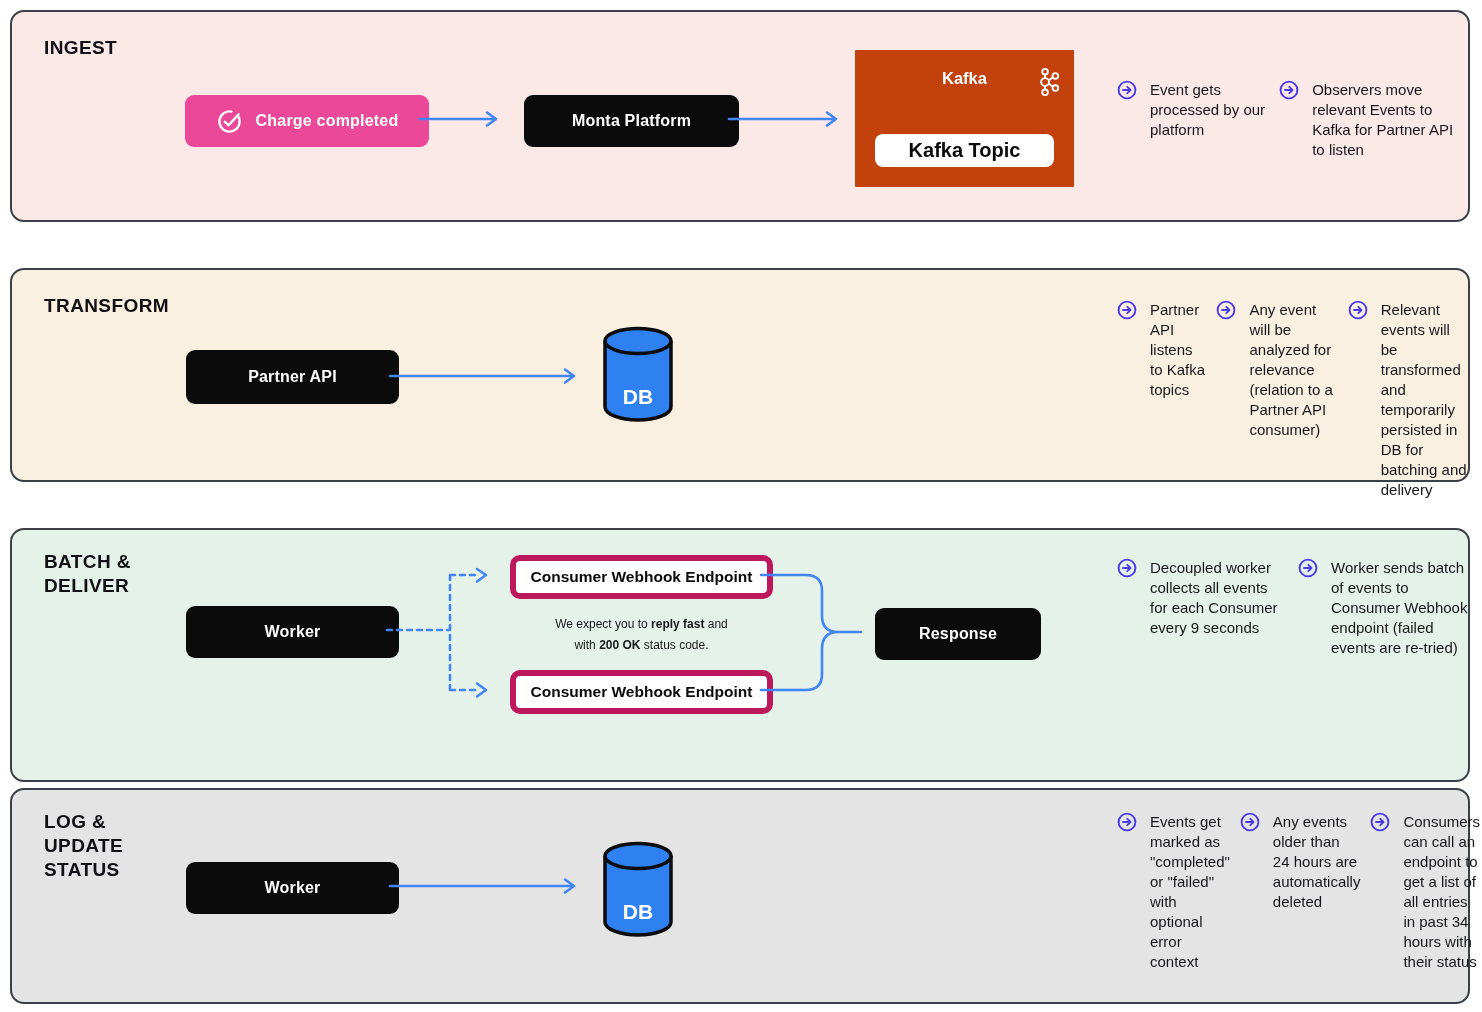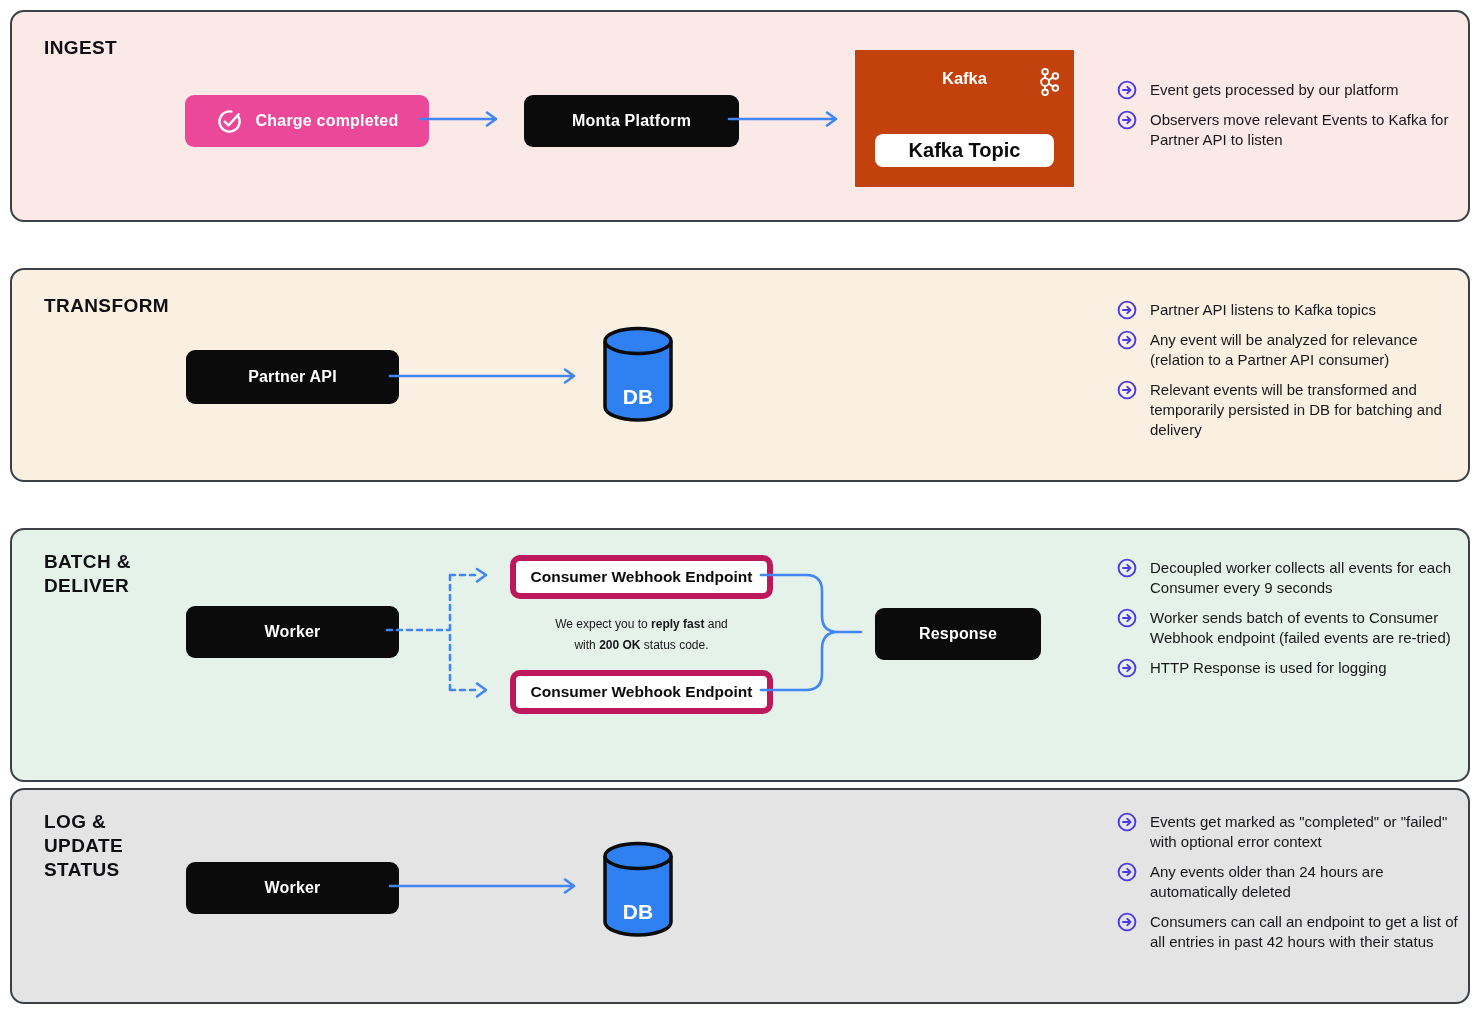--- a/index.html
+++ b/index.html
@@ -25,21 +25,21 @@
   .kafka-icon{position:absolute;right:13px;top:17px;}
   .kafka-topic{position:absolute;left:20px;top:84px;width:179px;height:33px;background:#ffffff;border-radius:8px;
                display:flex;align-items:center;justify-content:center;font-size:20px;font-weight:700;color:#0b0b0c;}
 
   .endpoint{position:absolute;width:263px;height:44px;background:#ffffff;border:6px solid #be185d;border-radius:10px;box-sizing:border-box;
             display:flex;align-items:center;justify-content:center;font-size:15.5px;font-weight:700;color:#0b0b0c;}
 
   .db{position:absolute;width:76px;height:100px;}
   .db-label{position:absolute;left:0;right:0;top:60px;text-align:center;color:#ffffff;font-size:21px;font-weight:700;}
 
-  .bullets{position:absolute;left:1105px;width:352px;display:flex;flex-direction:column;gap:10px;}
+  .bullets{position:absolute;left:1105px;width:352px;display:flex;gap:10px;}
   .bullet{display:flex;align-items:flex-start;gap:13px;}
   .bicon{width:20px;height:20px;flex:0 0 20px;margin-top:0;}
   .btext{font-size:15px;line-height:20px;color:#17171b;max-width:318px;}
 
   .note{position:absolute;left:488px;top:84px;width:283px;text-align:center;font-size:12px;line-height:21px;color:#17171b;}
   .note b{font-weight:700;}
 
   .overlay{position:absolute;left:0;top:0;pointer-events:none;}
   .hidden-defs{position:absolute;width:0;height:0;overflow:hidden;}
 </style>
@@ -182,26 +182,20 @@
             <use href="#i-arrow-bullet"></use>
           </svg>
         <span class="btext">Decoupled worker collects all events for each Consumer every 9 seconds</span>
       </div>
       <div class="bullet">
         <svg class="bicon">
             <use href="#i-arrow-bullet"></use>
           </svg>
         <span class="btext">Worker sends batch of events to Consumer Webhook endpoint (failed events are re-tried)</span>
       </div>
-      <div class="bullet">
-        <svg class="bicon">
-            <use href="#i-arrow-bullet"></use>
-          </svg>
-        <span class="btext">HTTP Response is used for logging</span>
-      </div>
     </div>
   </div>
 
   <div class="section sec-log">
     <div class="sec-title" style="top:20px">
       <div>LOG &amp;</div>
       <div>UPDATE</div>
       <div>STATUS</div>
     </div>
 
@@ -226,21 +220,21 @@
       <div class="bullet">
         <svg class="bicon">
             <use href="#i-arrow-bullet"></use>
           </svg>
         <span class="btext">Any events older than 24 hours are automatically deleted</span>
       </div>
       <div class="bullet">
         <svg class="bicon">
             <use href="#i-arrow-bullet"></use>
           </svg>
-        <span class="btext">Consumers can call an endpoint to get a list of all entries in past 42 hours with their status</span>
+        <span class="btext">Consumers can call an endpoint to get a list of all entries in past 34 hours with their status</span>
       </div>
     </div>
   </div>
 
   <svg class="overlay" width="1482" height="1012" viewBox="0 0 1482 1012">
     <g stroke="#4285f4" stroke-width="2.6" fill="none" stroke-linecap="round" stroke-linejoin="round">
 
       <path d="M420 119 H496 M487 112.5 L496 119 L487 125.5"></path>
       <path d="M729 119 H836 M827 112.5 L836 119 L827 125.5"></path>
 

